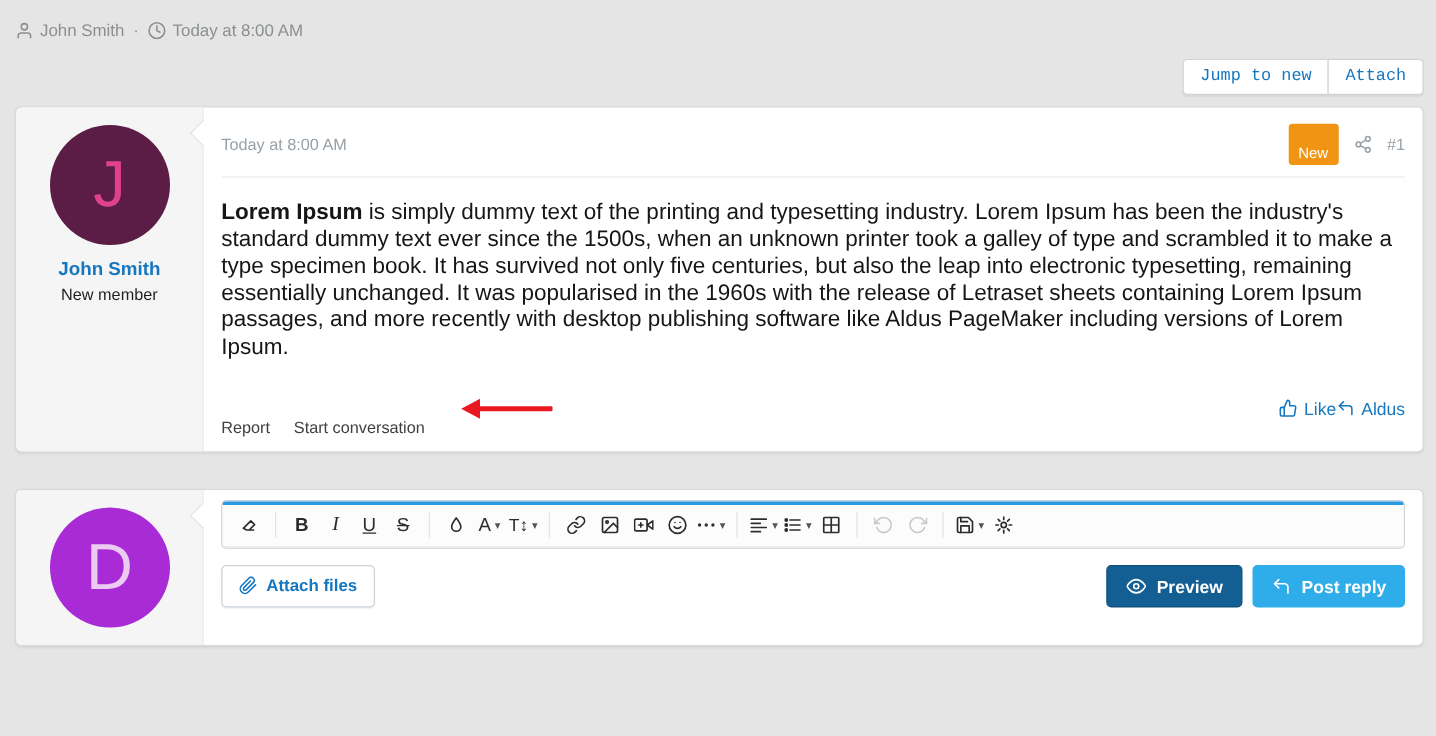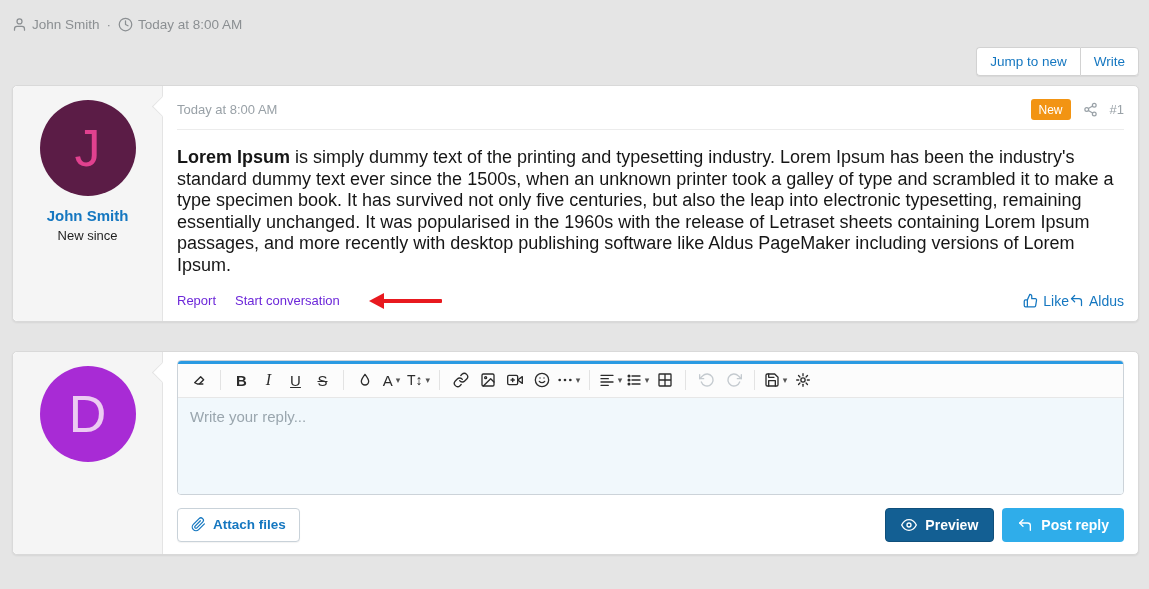--- a/index.html
+++ b/index.html
@@ -15,21 +15,21 @@
   .page-title { font-size:24px; font-weight:500; color:#121212; letter-spacing:0.2px; }
   .page-meta { display:flex; align-items:center; gap:5px; color:#8b8f92; font-size:13.5px; margin-top:7px; }
   .page-meta svg { width:15px; height:15px; }
   .meta-sep { margin:0 2px; }
 
   .thread-actions { display:flex; justify-content:flex-end; margin:15px 0 9px; }
   .btn-group { display:flex; box-shadow:0 1px 1px rgba(0,0,0,.06); border-radius:4px; }
   .btn-group .btn {
     background:#fff; border:1px solid #d2d2d2; color:#1577c0;
     font-size:13.5px; font-weight:500; padding:6px 13px; cursor:pointer;
-    font-family:Liberation Sans, sans-serif;
+    font-family:Liberation Mono, monospace;
   }
   .btn-group .btn:first-child { border-radius:4px 0 0 4px; border-right:none; }
   .btn-group .btn:last-child { border-radius:0 4px 4px 0; }
 
   .card {
     display:flex; background:#fff; border:1px solid #d9d9d9; border-radius:5px;
     box-shadow:0 1px 2px rgba(0,0,0,.07); position:relative;
   }
   .user-cell {
     width:150px; flex:0 0 150px; background:#f5f5f5; border-right:1px solid #e4e4e4;
@@ -51,32 +51,32 @@
     transform:rotate(45deg);
   }
 
   .msg-header {
     display:flex; justify-content:space-between; align-items:center;
     color:#99a1a7; font-size:13px; padding:5px 0 9px; border-bottom:1px solid #ececec;
   }
   .msg-header-right { display:flex; align-items:center; gap:12px; }
   .badge-new {
     background:#f29413; color:#fff; font-size:12px; font-weight:500;
-    padding:4px 8px 3px; border-radius:3px;
+    padding:16px 8px 3px; border-radius:3px;
   }
   .share-btn { color:#99a1a7; cursor:pointer; display:flex; }
   .share-btn svg { width:15px; height:15px; }
   .post-number { color:#99a1a7; cursor:pointer; }
 
   .msg-title { font-size:21px; font-weight:700; color:#111; margin-top:15px; }
   .msg-body { font-size:18px; line-height:21.6px; color:#161616; margin-top:17px; }
 
   .msg-footer { display:flex; justify-content:space-between; align-items:center; margin-top:16px; }
   .footer-left { display:flex; align-items:center; gap:19px; font-size:13px; }
-  .footer-left .link { color:#6d28d9; font-weight:500; cursor:pointer; }
+  .footer-left .link { color:#404040; font-weight:500; cursor:pointer;margin-top:29px; }
   .footer-right { display:flex; align-items:center; font-size:14px; }
   .action-link { display:flex; align-items:center; gap:5px; color:#1577c0; font-weight:500; cursor:pointer; }
   .action-link svg { width:15px; height:15px; }
 
   .red-arrow { position:relative; width:74px; height:16px; margin-left:10px; }
   .red-arrow .shaft { position:absolute; left:13px; top:6px; right:1px; height:4px; background:#e8191f; border-radius:1px; }
   .red-arrow .head {
     position:absolute; left:0; top:0; width:0; height:0;
     border-top:8px solid transparent; border-bottom:8px solid transparent;
     border-right:15px solid #e8191f;
@@ -141,29 +141,29 @@
     <svg viewBox="0 0 24 24" fill="none" stroke="currentColor" stroke-width="2" stroke-linecap="round" stroke-linejoin="round">
         <circle cx="12" cy="12" r="10"></circle>
         <polyline points="12 6 12 12 16 14"></polyline>
       </svg>
     <span>Today at 8:00 AM</span>
   </div>
 
   <div class="thread-actions">
     <div class="btn-group">
       <button class="btn">Jump to new</button>
-      <button class="btn">Write</button>
+      <button class="btn">Attach</button>
     </div>
   </div>
 
   <div class="card">
     <div class="user-cell">
       <div class="avatar" style="background:#5b1c46;color:#e0418f;">J</div>
       <div class="username">John Smith</div>
-      <div class="usertitle">New since</div>
+      <div class="usertitle">New member</div>
     </div>
     <div class="content-cell">
       <div class="msg-header">
         <span>Today at 8:00 AM</span>
         <span class="msg-header-right">
           <span class="badge-new">New</span>
           <span class="share-btn">
             <svg viewBox="0 0 24 24" fill="none" stroke="currentColor" stroke-width="2" stroke-linecap="round" stroke-linejoin="round">
                 <circle cx="18" cy="5" r="3"></circle>
                 <circle cx="6" cy="12" r="3"></circle>
@@ -332,21 +332,20 @@
                 <line x1="12" y1="18.5" x2="12" y2="21.5"></line>
                 <line x1="2.5" y1="12" x2="5.5" y2="12"></line>
                 <line x1="18.5" y1="12" x2="21.5" y2="12"></line>
                 <line x1="5.3" y1="5.3" x2="7.4" y2="7.4"></line>
                 <line x1="16.6" y1="16.6" x2="18.7" y2="18.7"></line>
                 <line x1="5.3" y1="18.7" x2="7.4" y2="16.6"></line>
                 <line x1="16.6" y1="7.4" x2="18.7" y2="5.3"></line>
               </svg>
           </span>
         </div>
-        <div class="editor-area">Write your reply...</div>
       </div>
       <div class="editor-footer">
         <button class="attach-btn">
           <svg viewBox="0 0 24 24" fill="none" stroke="currentColor" stroke-width="2" stroke-linecap="round" stroke-linejoin="round">
               <path d="M21.44 11.05l-9.19 9.19a6 6 0 0 1-8.49-8.49l9.19-9.19a4 4 0 0 1 5.66 5.66l-9.2 9.19a2 2 0 0 1-2.83-2.83l8.49-8.48"></path>
             </svg>
           <span>Attach files</span>
         </button>
         <div class="editor-footer-right">
           <button class="cta-btn btn-preview">

